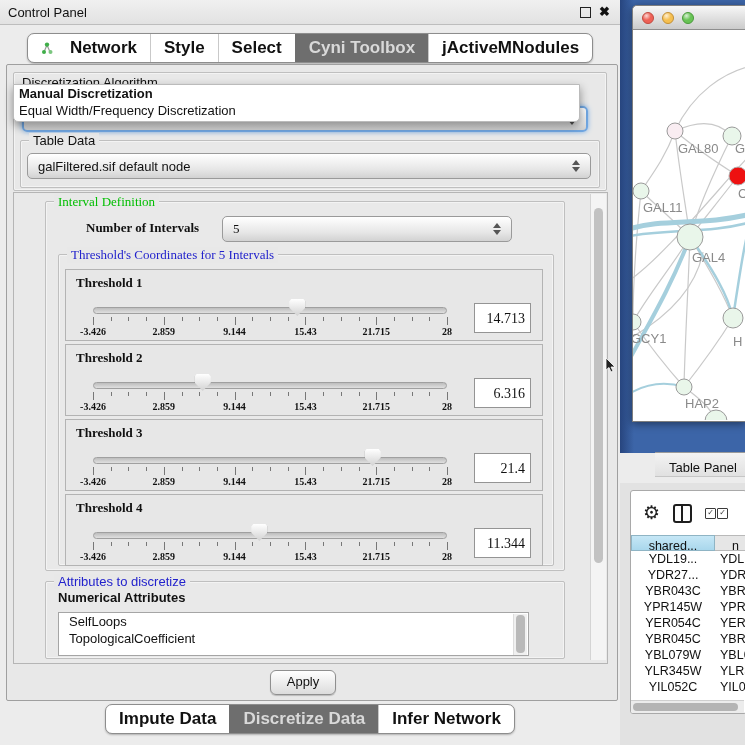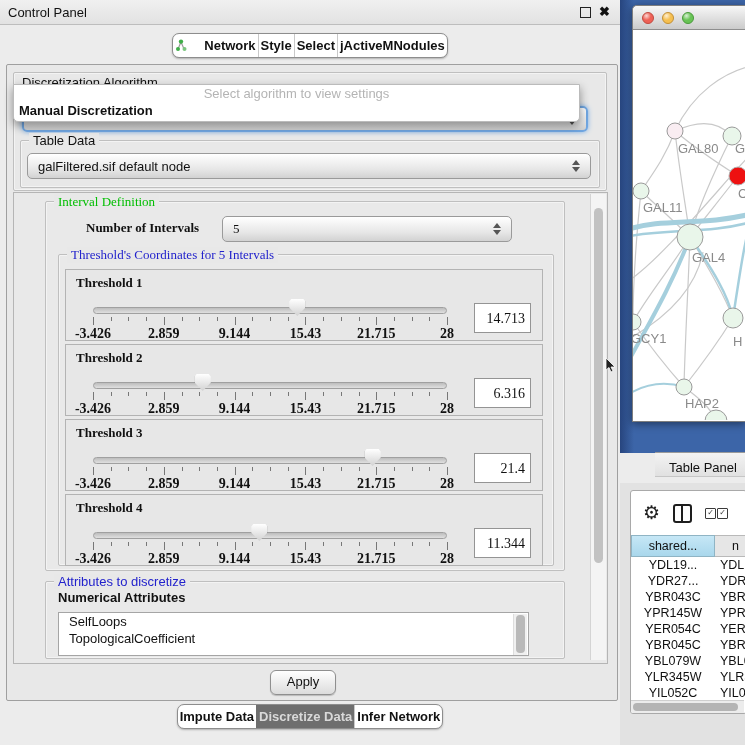--- a/index.html
+++ b/index.html
@@ -11,21 +11,21 @@
        display:flex;align-items:center;font-size:13px;}
   #cp-title{padding-left:8px;}
   #cp-icons{margin-left:auto;display:flex;align-items:center;gap:8px;padding-right:10px;}
   .float-box{width:9px;height:9px;border:1.5px solid #222;display:inline-block;}
   .close-x{font-size:13px;font-weight:bold;line-height:10px;}
   .tabwrap{position:absolute;width:620px;display:flex;justify-content:center;}
   #top-tabwrap{top:33px;}
   #bottom-tabwrap{top:704px;}
   .tabbar{display:flex;border:1px solid #8d8d8d;border-radius:7px;overflow:hidden;
        background:#fff;box-shadow:0 1px 2px rgba(0,0,0,.25);}
-  .tab{padding:4px 2px;font-size:13px;font-weight:bold;display:flex;align-items:center;gap:16px;
+  .tab{padding:4px 13px;font-size:17px;font-weight:bold;display:flex;align-items:center;gap:16px;
        border-left:1px solid #c9c9c9;white-space:nowrap;}
   .tab:first-child{border-left:none;}
   .tab.selected{background:#6e6e6e;color:#d9d9d9;border-color:#6e6e6e;}
   #outer-panel{position:absolute;left:6px;top:64px;width:610px;height:635px;
        border:1px solid #9f9f9f;background:#e8e8e8;border-radius:2px;}
   
   .group{position:absolute;border:1px solid #bfbfbf;border-radius:2px;
        box-shadow:inset 0 0 0 1px #f3f3f3;}
   .group-title{position:absolute;top:-8px;left:8px;background:#e8e8e8;padding:0 4px;
        font-size:13px;white-space:nowrap;}
@@ -63,21 +63,21 @@
        background:linear-gradient(#bdbdbd,#e0e0e0);border:1px solid #a0a0a0;box-sizing:border-box;}
   .thumb{position:absolute;top:29px;width:16px;height:17px;
        background:linear-gradient(#ffffff,#d2d2d2);
        clip-path:polygon(12% 0,88% 0,100% 14%,100% 52%,50% 100%,0 52%,0 14%);
        filter:drop-shadow(0 0 1px #7a7a7a);}
   .ticks{position:absolute;left:27px;top:47px;width:354px;height:9px;}
   .tick{position:absolute;width:1px;background:#777;top:0;}
   .tick.major{height:8px;}
   .tick.minor{height:4px;}
   .ticklabs{position:absolute;left:27px;top:56px;width:354px;height:11px;}
-  .ticklab{position:absolute;transform:translateX(-50%);font-size:14px;font-weight:bold;
+  .ticklab{position:absolute;transform:translateX(-50%);font-size:10px;font-weight:bold;
        white-space:nowrap;}
   .valbox{position:absolute;left:408px;top:33px;width:57px;height:30px;background:#fff;
        border:1px solid #949494;font-size:14px;text-align:right;line-height:30px;
        padding-right:5px;box-sizing:border-box;}
   
   #attr-list{position:absolute;left:12px;top:30px;width:471px;height:44px;background:#fff;
        border:1px solid #a5a5a5;overflow:hidden;box-sizing:border-box;}
   .attr-item{font-size:13px;line-height:17px;padding-left:10px;white-space:nowrap;}
   #attr-scrollbar{position:absolute;right:1px;top:1px;width:13px;height:42px;background:#f0f0f0;
        border-left:1px solid #ddd;}
@@ -109,21 +109,21 @@
   #tp-body{position:absolute;left:620px;top:483px;width:125px;height:262px;background:#e2e2e2;}
   #table-card{position:absolute;left:630px;top:490px;width:115px;height:222px;background:#fff;
        border:1px solid #a9a9a9;border-radius:3px;overflow:hidden;}
   #tc-toolbar{height:44px;display:flex;align-items:center;gap:13px;padding-left:12px;}
   .gear{font-size:19px;color:#1e1e1e;line-height:18px;}
   .colico{width:15px;height:15px;border:2px solid #1e1e1e;border-radius:3px;position:relative;}
   .colico:before{content:"";position:absolute;left:6px;top:0;width:2px;height:15px;background:#1e1e1e;}
   .cbico{display:flex;gap:1px;}
   .cb{width:9px;height:9px;border:1.5px solid #3a3a3a;border-radius:1px;font-size:8px;
       line-height:8px;text-align:center;color:#3a3a3a;}
-  #tc-headrow{display:flex;height:22px;font-size:12.5px;}
+  #tc-headrow{display:flex;height:16px;font-size:12.5px;}
   .hc1{width:84px;background:linear-gradient(#c6e7f6,#a9d7ec);border:1px solid #8fb4c4;
       box-sizing:border-box;text-align:center;line-height:20px;}
   .hc2{flex:1;background:#e6e6e6;border-top:1px solid #b9b9b9;border-bottom:1px solid #b9b9b9;
       line-height:20px;padding-left:17px;}
   .trow{display:flex;height:16px;font-size:12.5px;line-height:16px;}
   .tc1{width:84px;text-align:center;overflow:hidden;white-space:nowrap;}
   .tc2{flex:1;padding-left:5px;overflow:hidden;white-space:nowrap;}
   #tc-hscroll{position:absolute;left:0;bottom:0;width:113px;height:12px;background:#ececec;
       border-top:1px solid #cfcfcf;}
   #tc-hthumb{position:absolute;left:2px;top:2px;width:105px;height:8px;border-radius:4px;
@@ -156,20 +156,23 @@
           <circle cx="9.5" cy="10" r="2" fill="#7bc67f"></circle>
         </svg>
         <span>Network</span>
       </div>
       <div class="tab">
         <span>Style</span>
       </div>
       <div class="tab">
         <span>Select</span>
       </div>
+      <div class="tab selected">
+        <span>Cyni Toolbox</span>
+      </div>
       <div class="tab">
         <span>jActiveMNodules</span>
       </div>
     </div>
 </div>
 
 <div id="outer-panel"></div>
 
 <div class="group" style="left:13px;top:72px;width:592px;height:117px;"></div>
 <div class="plain-label" style="left:22px;top:75px;">Discretization Algorithm</div>
@@ -185,23 +188,23 @@
   <div class="combo" style="left:6px;top:12px;width:564px;">
     <span>galFiltered.sif default node</span>
     <span class="stepper">
         <i class="tri-up"></i>
         <i class="tri-down"></i>
       </span>
   </div>
 </div>
 
 <div id="algo-popup">
-  <div id="popup-hint">Select algorithm to view settings</div>
   <div id="popup-options">
       <div class="popup-opt bold">Manual Discretization</div>
+      <div class="popup-opt">Equal Width/Frequency Discretization</div>
     </div>
 </div>
 
 <div id="settings-panel">
   <div class="group" style="left:31px;top:8px;width:518px;height:368px;font-family:Liberation Serif, serif;">
     <span class="group-title gt-green">Interval Definition</span>
     <div class="bold-label" style="left:40px;top:18px;">Number of Intervals</div>
     <div class="combo" style="left:176px;top:14px;width:290px;">
       <span>5</span>
       <span class="stepper">

